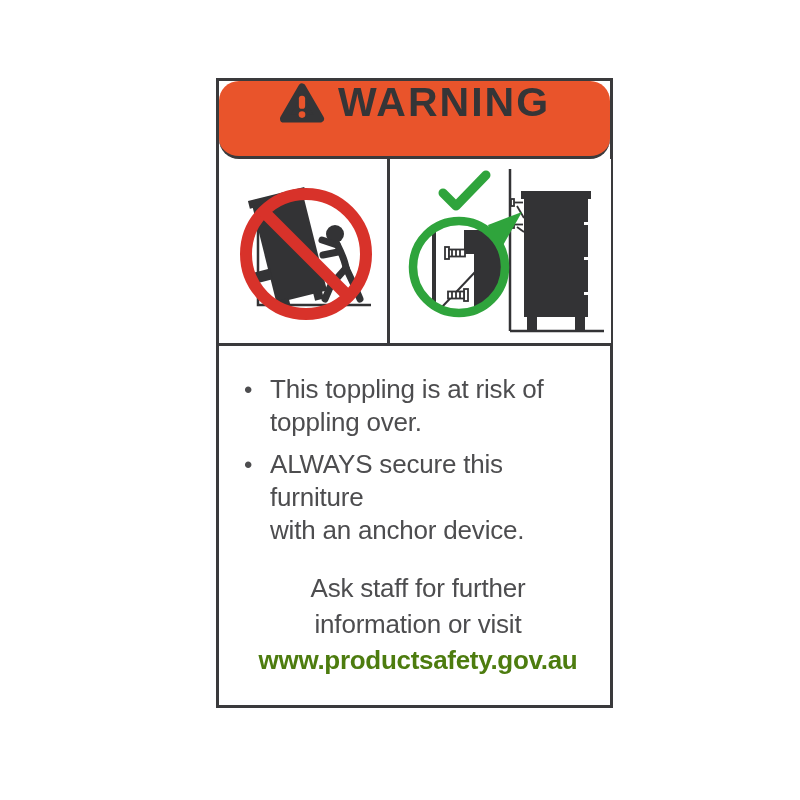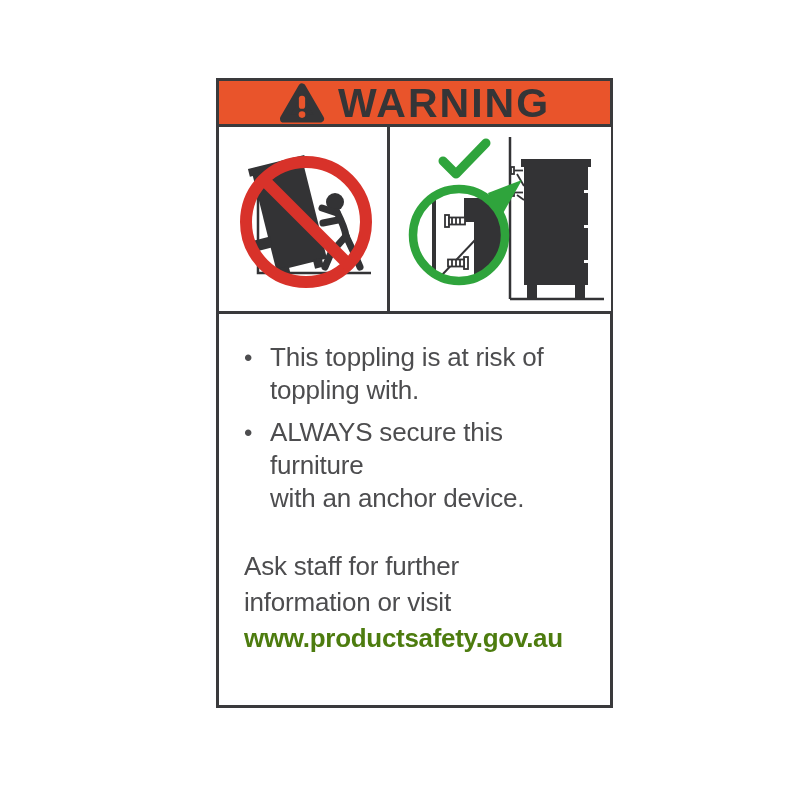--- a/index.html
+++ b/index.html
@@ -14,27 +14,28 @@
   .label {
     position: absolute;
     left: 216px; top: 78px;
     width: 397px; height: 630px;
     border: 3px solid #3A3A3C;
     background: #ffffff;
   }
 
   
   .header {
-    height: 46px;
+    height: 78px;
     background: #E9542B;
     border-bottom: 3px solid #3A3A3C;
     display: flex;
-    align-items: center;
+    align-items: flex-start;
     justify-content: center;
     gap: 13px;
+    border-radius: 20px;
   }
   .warning-text {
     font-size: 41px;
     font-weight: bold;
     letter-spacing: 2px;
     color: #353537;
     line-height: 1;
     padding-top: 1px;
   }
 
@@ -69,21 +70,21 @@
     font-size: 24px;
     line-height: 33px;
     color: #4D4D4F;
   }
   .bullet-lines {
     font-size: 26px;
     line-height: 33px;
     color: #4D4D4F;
     letter-spacing: -0.2px;
   }
-  .footer-block { margin-top: 33px; }
+  .footer-block { margin-top: 23px; text-align: center; }
   .footer-line {
     font-size: 26px;
     line-height: 36px;
     color: #4D4D4F;
     letter-spacing: -0.2px;
   }
   .footer-url {
     font-size: 26px;
     line-height: 36px;
     font-weight: bold;
@@ -198,21 +199,21 @@
       </div>
     </div>
 
     <div class="text-section">
 
       <ul class="bullet-list">
         <li class="bullet-item">
           <span class="bullet-dot">•</span>
           <span class="bullet-lines">
             <div>This toppling is at risk of</div>
-            <div>toppling with.</div>
+            <div>toppling over.</div>
           </span>
         </li>
         <li class="bullet-item">
           <span class="bullet-dot">•</span>
           <span class="bullet-lines">
             <div>ALWAYS secure this furniture</div>
             <div>with an anchor device.</div>
           </span>
         </li>
       </ul>

